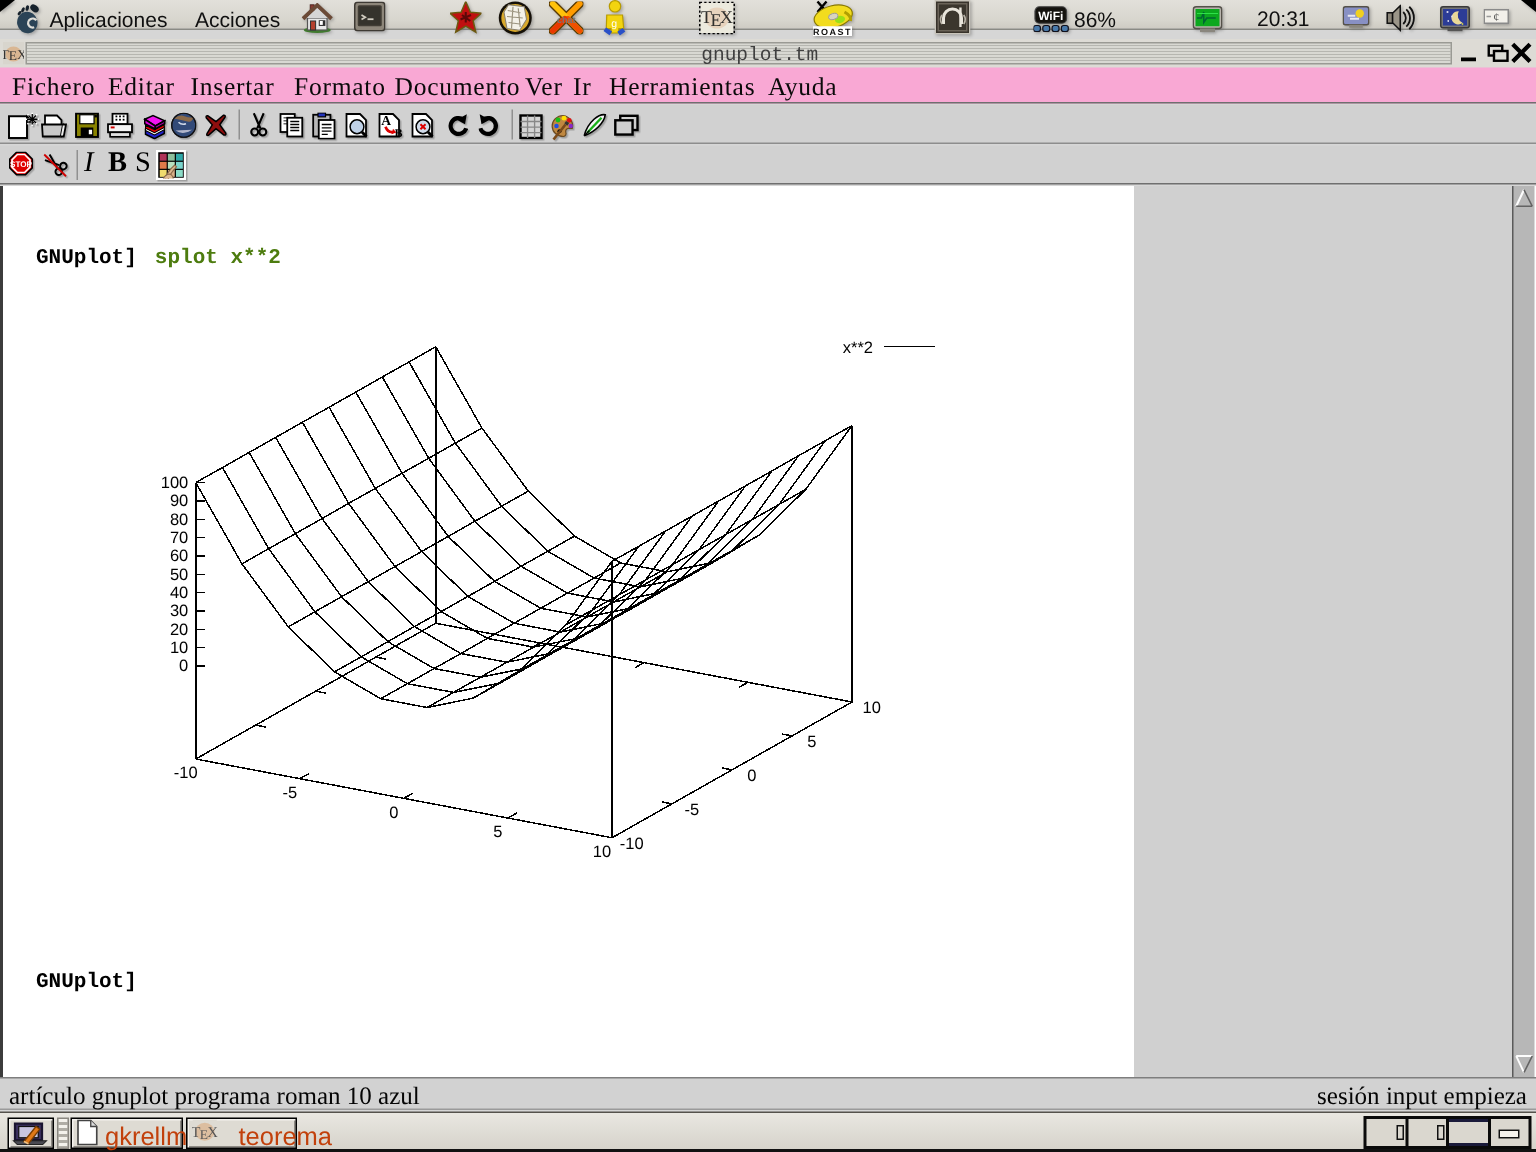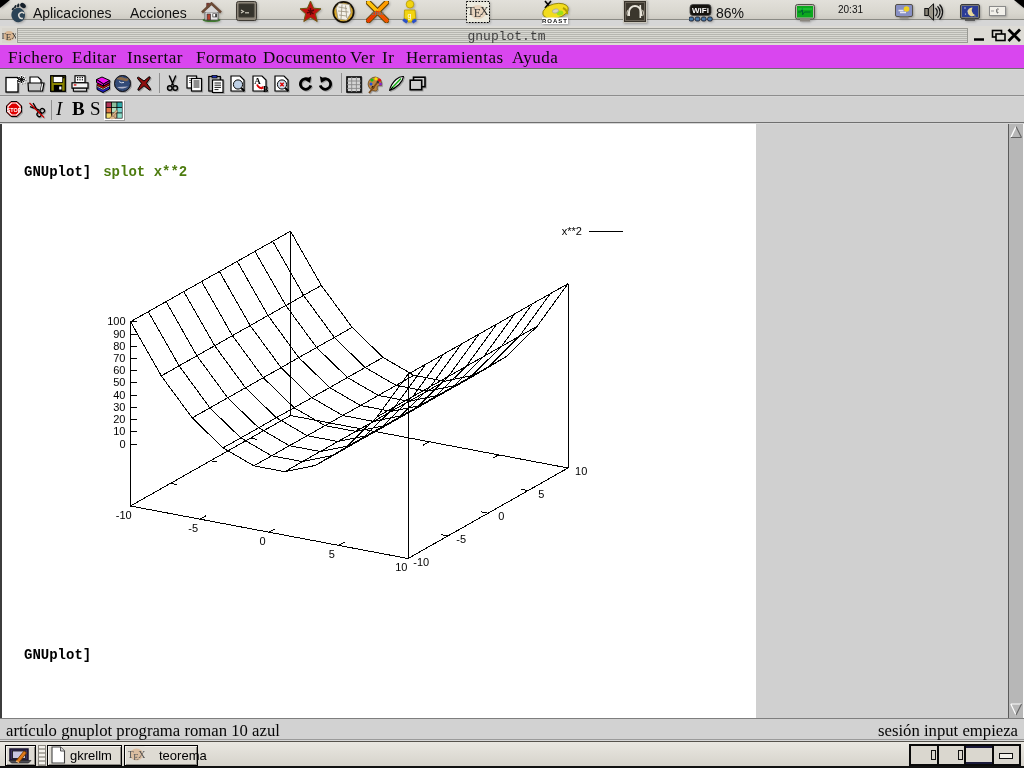--- a/index.html
+++ b/index.html
@@ -8,47 +8,47 @@
 
 #panel{left:0;top:0;width:1024px;height:20px;background:linear-gradient(#e2e0da,#d8d6ce 70%,#cecbc3);border-bottom:1px solid #8a8a84;}
 #panel .ptxt{font-size:14px;color:#101010;top:5px;}
 
 #titlebar{left:0;top:26px;width:1024px;height:19px;background:#dddbd5;}
 #tstripe{left:17px;top:2px;width:951px;height:15px;
 background:repeating-linear-gradient(to bottom,#d8d8d2 0 1px,#b6b6b0 1px 2px);
 border:1px solid #9a9a94;}
 #ttitle{width:1013px;text-align:center;top:3px;font-family:"Liberation Mono",monospace;font-size:13px;color:#3f3f3f;}
 
-#menubar{left:0;top:45px;width:1024px;height:24px;background:#d946ef;border-bottom:1px solid #6f6f6f;}
+#menubar{left:0;top:45px;width:1024px;height:24px;background:#f9a8d4;border-bottom:1px solid #6f6f6f;}
 #menubar span{position:absolute;top:3px;font-family:"Liberation Serif",serif;font-size:17px;letter-spacing:0.5px;color:#0a0a0a;}
 
 #tb1{left:0;top:70px;width:1024px;height:26px;background:#d1d1d1;border-bottom:1px solid #8d8d8d;}
 #tb2{left:0;top:97px;width:1024px;height:26px;background:#d1d1d1;border-bottom:1px solid #6f6f6f;}
 .vsep{position:absolute;top:3px;width:1px;height:20px;background:#909090;}
 #tb1 svg,#tb2 svg{filter:drop-shadow(1.4px 1.4px 0 rgba(110,110,110,0.5));}
 #panel svg{filter:drop-shadow(1px 1.2px 1px rgba(90,90,90,0.45));}
 
 #doc{left:0;top:124px;width:1024px;height:594px;background:#fff;}
 #docgray{left:756px;top:0;width:252px;height:594px;background:#d0d0d0;}
 #sbar{left:1008px;top:0;width:16px;height:594px;background:#b7b7b7;border-left:1px solid #5a5a5a;border-right:1px solid #fdfdfd;}
 .gnup{position:absolute;font-family:"Liberation Mono",monospace;font-size:14px;font-weight:bold;color:#000;}
 .blue{color:#4d7c0f;}
 
 #status{left:0;top:718px;width:1024px;height:22px;background:#d2d2d2;border-top:1px solid #7e7e7e;border-bottom:1px solid #9a9a9a;font-family:"Liberation Serif",serif;font-size:16.7px;color:#050505;padding-left:12px;}
 
 #task{left:0;top:741px;width:1024px;height:27px;background:linear-gradient(#e9e7e1,#d6d3cb);border-top:1px solid #55524c;border-bottom:2.5px solid #111;}
-.tbtn{position:absolute;top:3px;height:21px;background:#dedbd3;border:1px solid #000;box-shadow:inset 1px 1px 0 #f4f2ee,inset -1px -1px 0 #8d8a84;font-size:13px;color:#000000;}
+.tbtn{position:absolute;top:3px;height:21px;background:#dedbd3;border:1px solid #000;box-shadow:inset 1px 1px 0 #f4f2ee,inset -1px -1px 0 #8d8a84;font-size:17px;color:#c2410c;}
 </style></head>
 <body>
 <div id="root">
   <div class="abs" id="panel">
     <span class="abs ptxt" style="left:33px;">Aplicaciones</span>
     <span class="abs ptxt" style="left:130px;">Acciones</span>
     <span class="abs ptxt" style="left:716px;">86%</span>
-    <span class="abs ptxt" style="left:838px;font-size:10px;top:4px;">20:31</span>
+    <span class="abs ptxt" style="left:838px;font-size:14px;top:4px;">20:31</span>
     <svg class="abs" style="left:0px;top:0px;" width="10" height="8" viewBox="0 0 10 8">
         <path d="M0 0 H10 L0 8 Z" fill="#000"></path>
       </svg>
       <svg class="abs" style="left:1014px;top:0px;left:1014px;" width="10" height="8" viewBox="0 0 10 8">
         <path d="M10 0 H0 L10 8 Z" fill="#000"></path>
       </svg>
       <svg class="abs" style="left:10px;top:2px;" width="17" height="21" viewBox="0 0 17 21">
         <ellipse cx="8.2" cy="13" rx="6.8" ry="7.2" fill="#2b4356" transform="rotate(-12 8.2 13)"></ellipse>
         <path d="M12.8 16.2 a3 3 0 1 1 1.4 -4.6" fill="none" stroke="#dfddd7" stroke-width="1.5"></path>
         <ellipse cx="13" cy="3.6" rx="3.1" ry="2.2" fill="#16212b" transform="rotate(38 13 3.6)"></ellipse>

